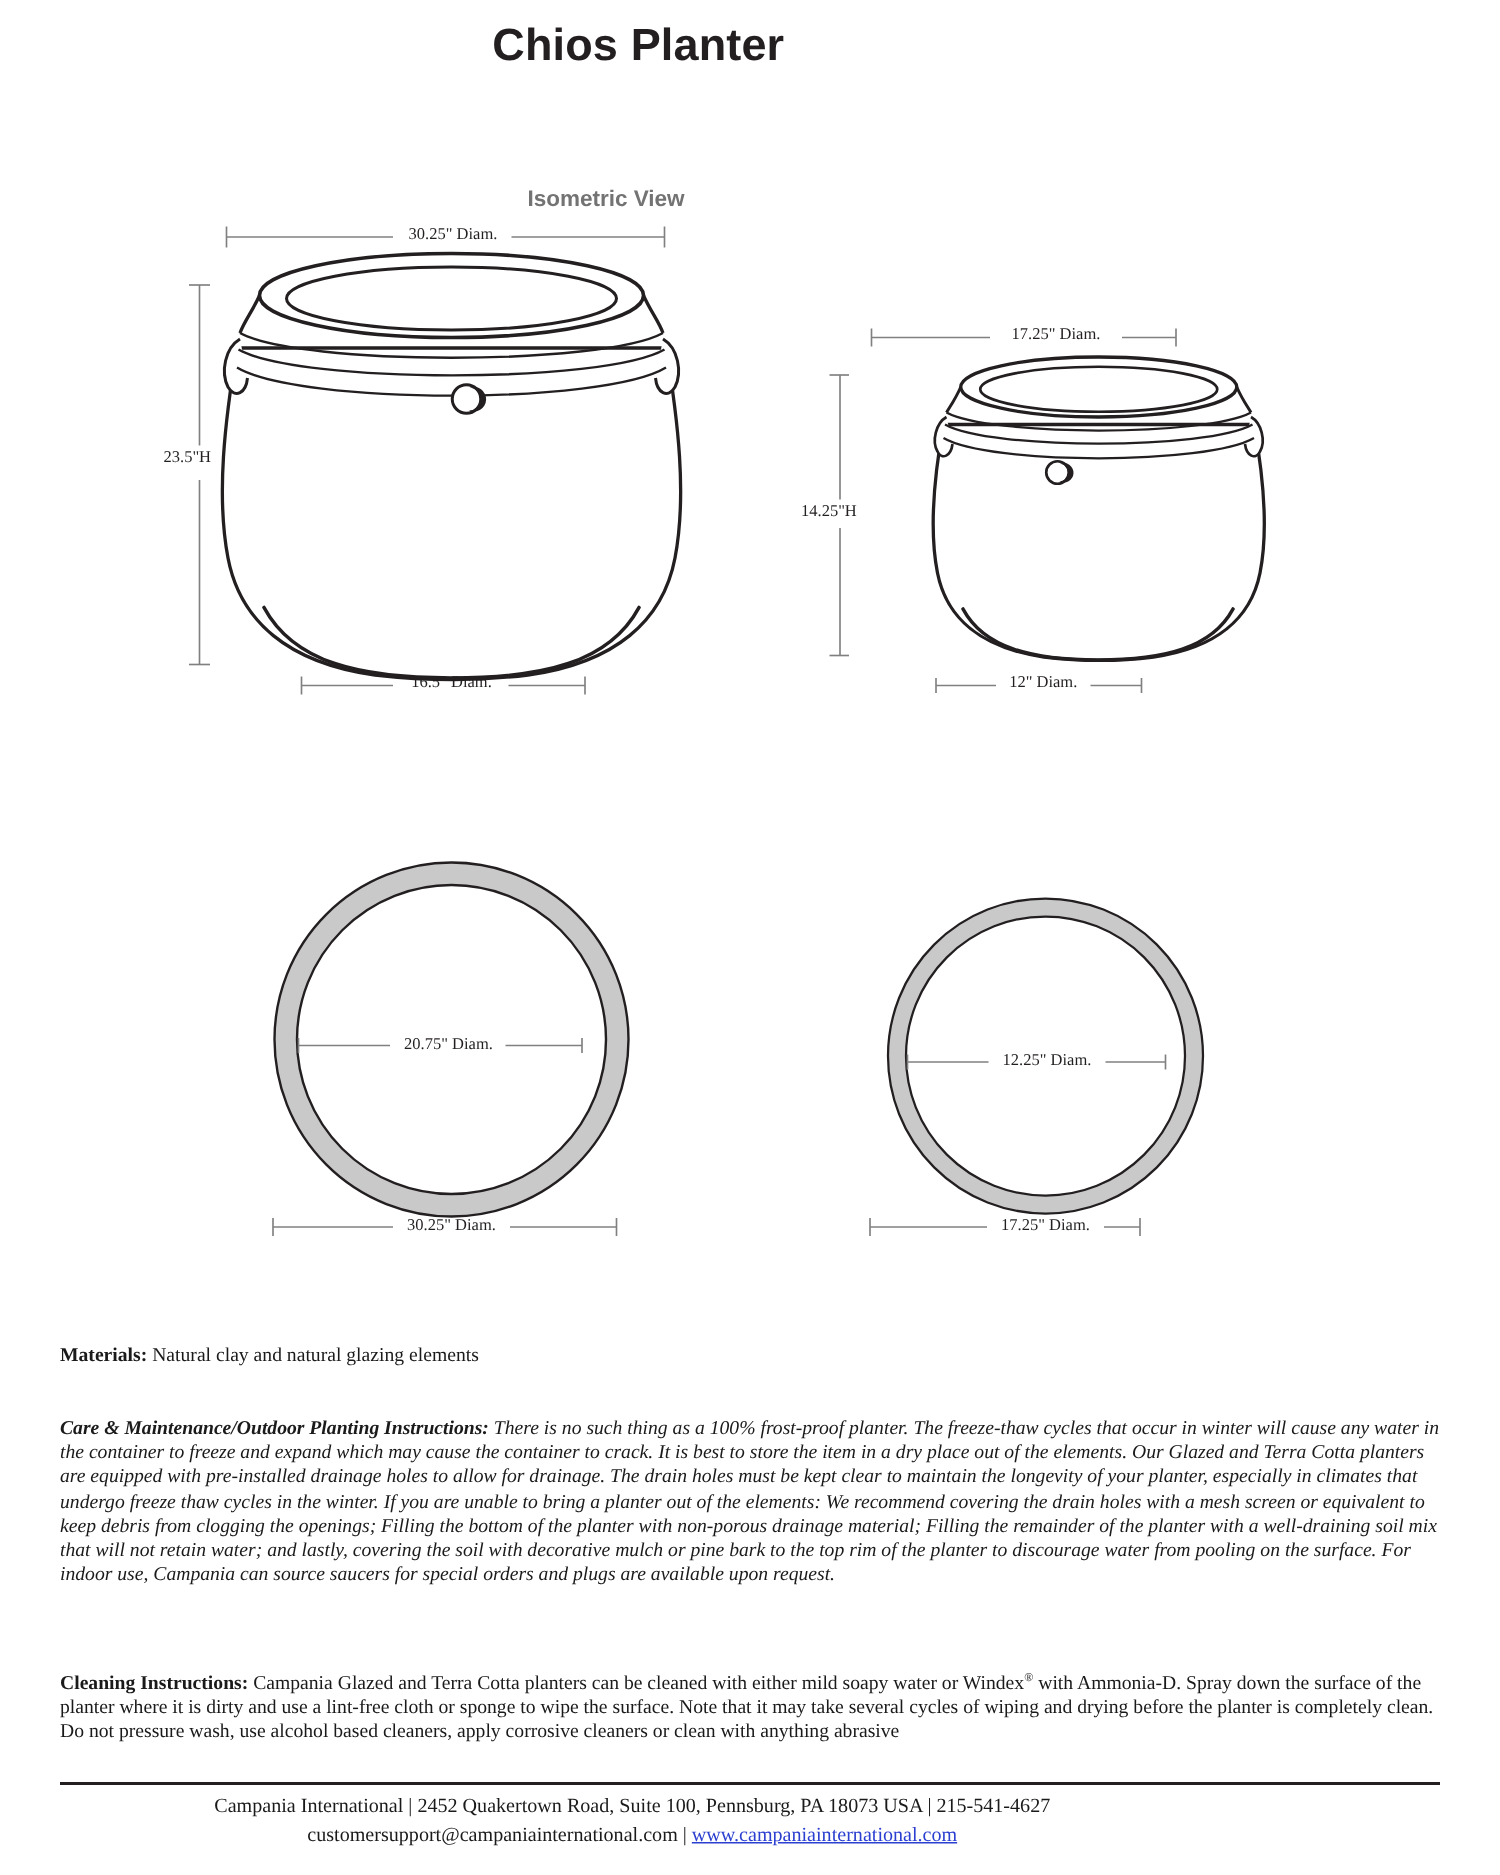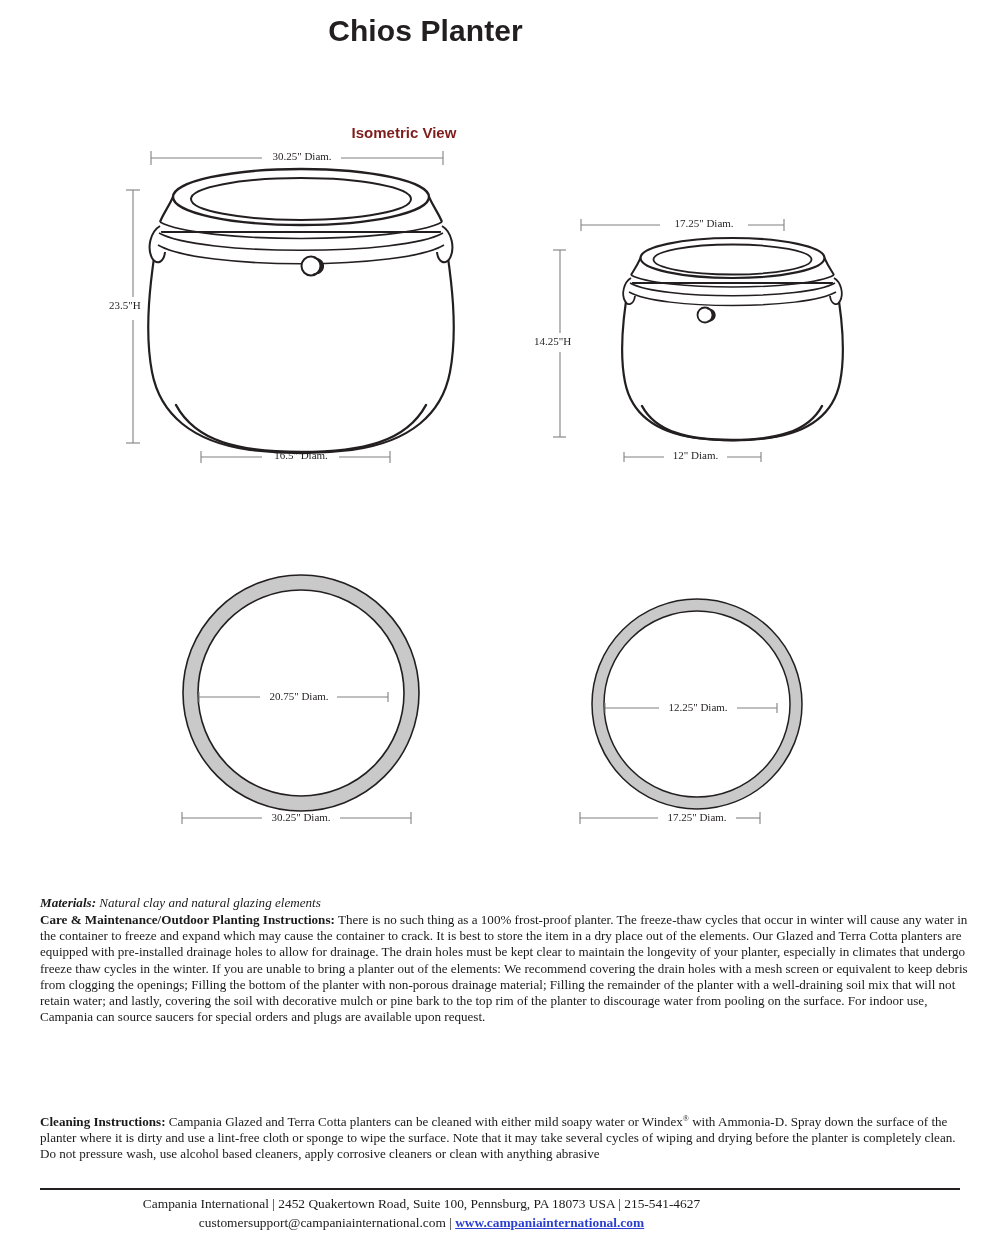--- a/index.html
+++ b/index.html
@@ -34,21 +34,21 @@
   }
 
   
   .section-heading {
     position: absolute;
     width: 808px;
     left: 0;
     text-align: center;
     font-size: 15px;
     font-weight: bold;
-    color: #7f1d1d;
+    color: #737373;
   }
   #iso-heading { top: 124px; }
   #top-heading { top: 526px; }
 
   
   .draw-layer {
     position: absolute;
     left: 0;
     top: 0;
     width: 1000px;
@@ -62,22 +62,22 @@
     position: absolute;
     left: 40px;
     width: 928px;
     font-family: "Liberation Serif", serif;
     font-size: 13.1px;
     line-height: 16.2px;
     color: #1a1a1a;
     text-align: left;
   }
   .body-block b { font-weight: bold; }
-  #materials-block { top: 895px; font-style: italic; }
-  #care-block { top: 912px; }
+  #materials-block { top: 895px; }
+  #care-block { top: 944px; font-style: italic; }
   #cleaning-block { top: 1114px; }
   sup {
     font-size: 8px;
     vertical-align: super;
     line-height: 0;
   }
 
   
   .footer-rule {
     position: absolute;
@@ -94,21 +94,20 @@
     width: 843px;
     text-align: center;
     font-family: "Liberation Serif", serif;
     font-size: 13.4px;
     line-height: 19px;
     color: #1a1a1a;
   }
   .footer-link {
     color: #2b3fd0;
     text-decoration: underline;
-    font-weight: bold;
   }
 </style>
 </head>
 <body>
 
 <div class="page">
 
   <div class="doc-title">Chios Planter</div>
 
   <div class="section-heading" id="iso-heading">Isometric View</div>

